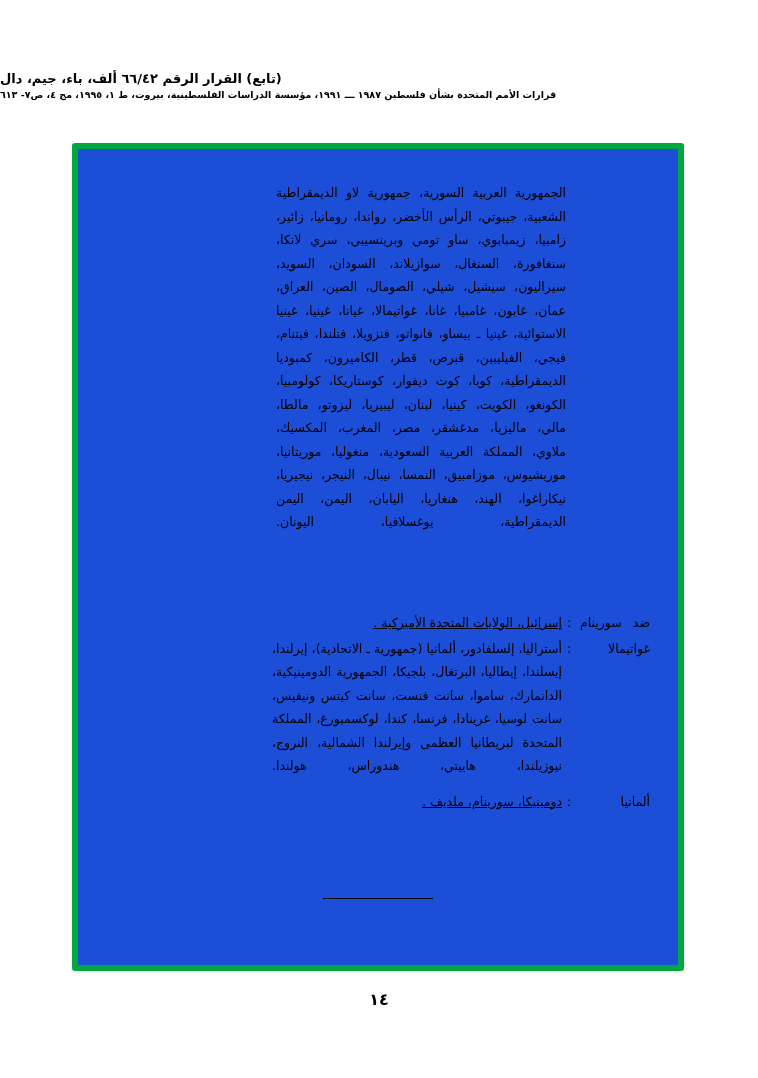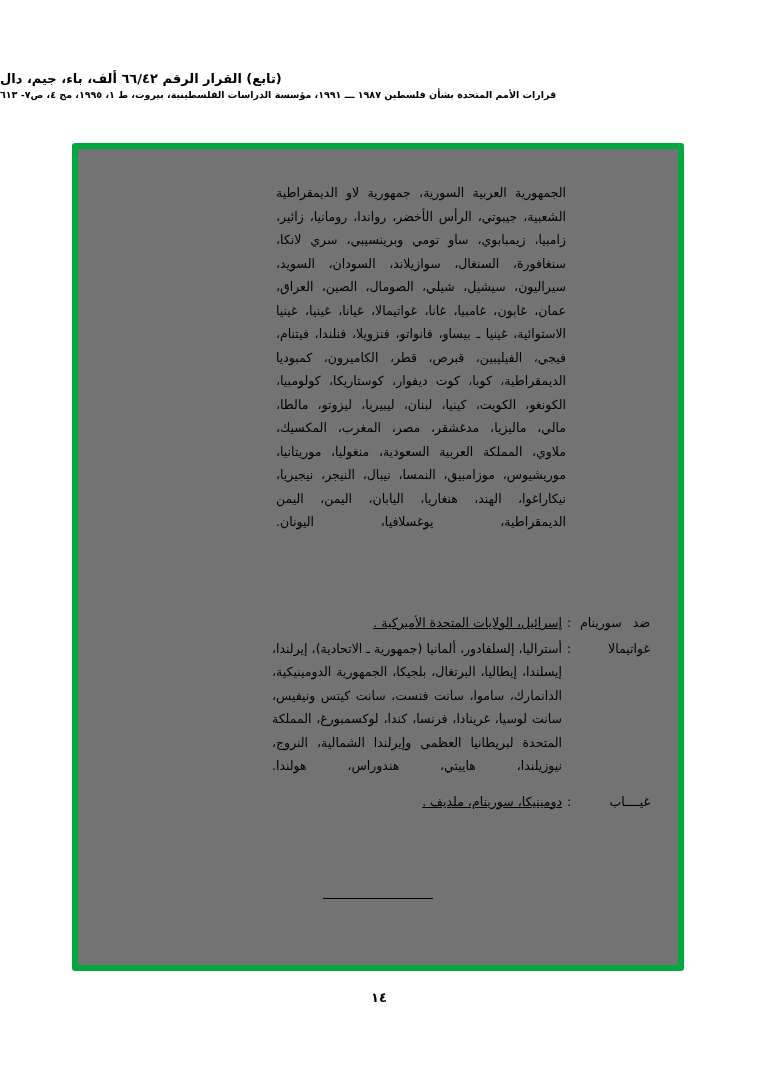--- a/index.html
+++ b/index.html
@@ -46,21 +46,21 @@
   
   .frame {
     position: absolute;
     top: 143px;
     left: 72px;
     width: 612px;
     height: 828px;
     border: 6px solid #00a83f;
     border-radius: 3px;
     box-sizing: border-box;
-    background: #737373;
+    background: #1d4ed8;
   }
   .frame-inner {
     position: absolute;
     inset: 0;
     padding: 22px 26px;
     box-sizing: border-box;
   }
 
   
   .countries-block {
@@ -136,21 +136,21 @@
     border-top: 1.4px solid #000;
   }
 
   
   .footer {
     position: absolute;
     top: 990px;
     left: 0;
     right: 0;
     text-align: center;
-    font-size: 13px;
+    font-size: 16px;
     font-weight: bold;
     letter-spacing: 1px;
   }
 </style>
 </head>
 <body>
 
 <div class="page">
 
   <div class="header">
@@ -171,21 +171,21 @@
           <div class="vote-value single">إسرائيل، الولايات المتحدة الأميركية .</div>
         </div>
 
         <div class="vote-row abstain">
           <div class="vote-label">غواتيمالا</div>
           <div class="vote-colon">:</div>
           <div class="vote-value">أستراليا، إلسلفادور، ألمانيا (جمهورية ـ الاتحادية)، إيرلندا، إيسلندا، إيطاليا، البرتغال، بلجيكا، الجمهورية الدومينيكية، الدانمارك، ساموا، سانت فنست، سانت كيتس ونيفيس، سانت لوسيا، غرينادا، فرنسا، كندا، لوكسمبورغ، المملكة المتحدة لبريطانيا العظمى وإيرلندا الشمالية، النروج، نيوزيلندا، هاييتي، هندوراس، هولندا.</div>
         </div>
 
         <div class="vote-row absent" style="margin-top:12px;">
-          <div class="vote-label">غيــــاب</div>
+          <div class="vote-label">ألمانيا</div>
           <div class="vote-colon">:</div>
           <div class="vote-value single">دومينيكا، سورينام، ملديف .</div>
         </div>
 
       </div>
 
       <div class="rule">
           <span></span>
         </div>
 

